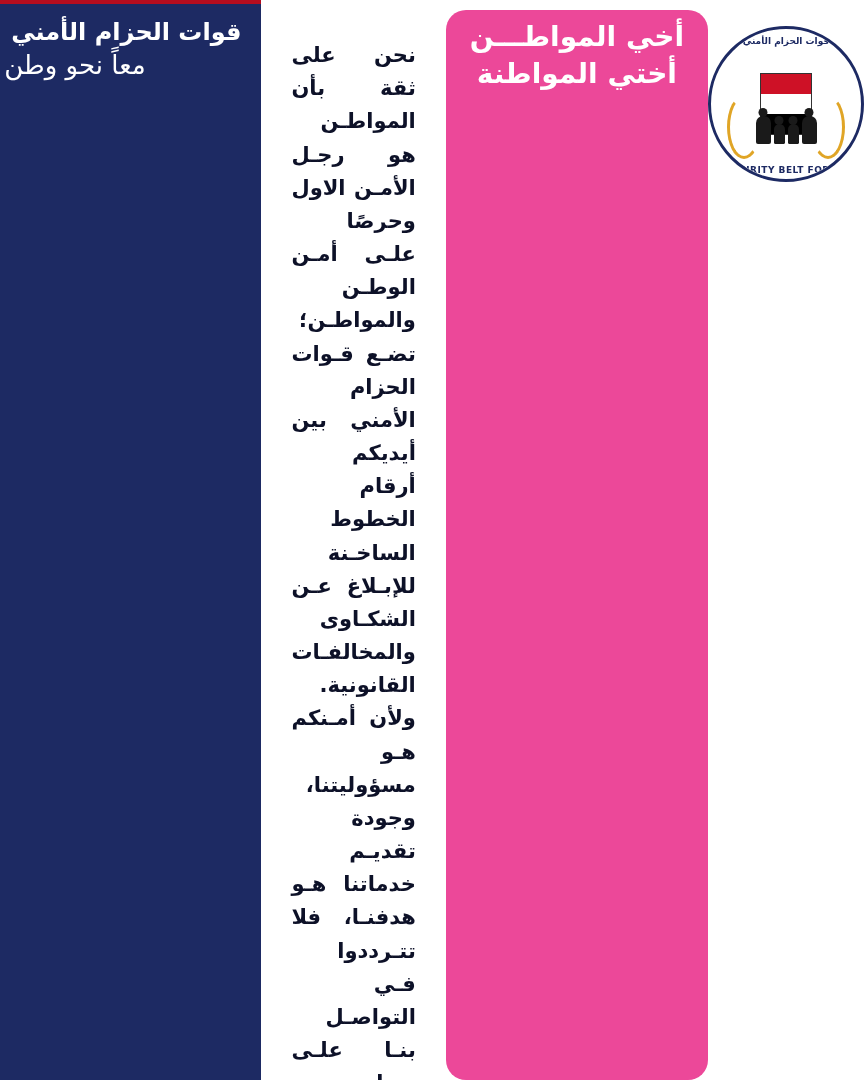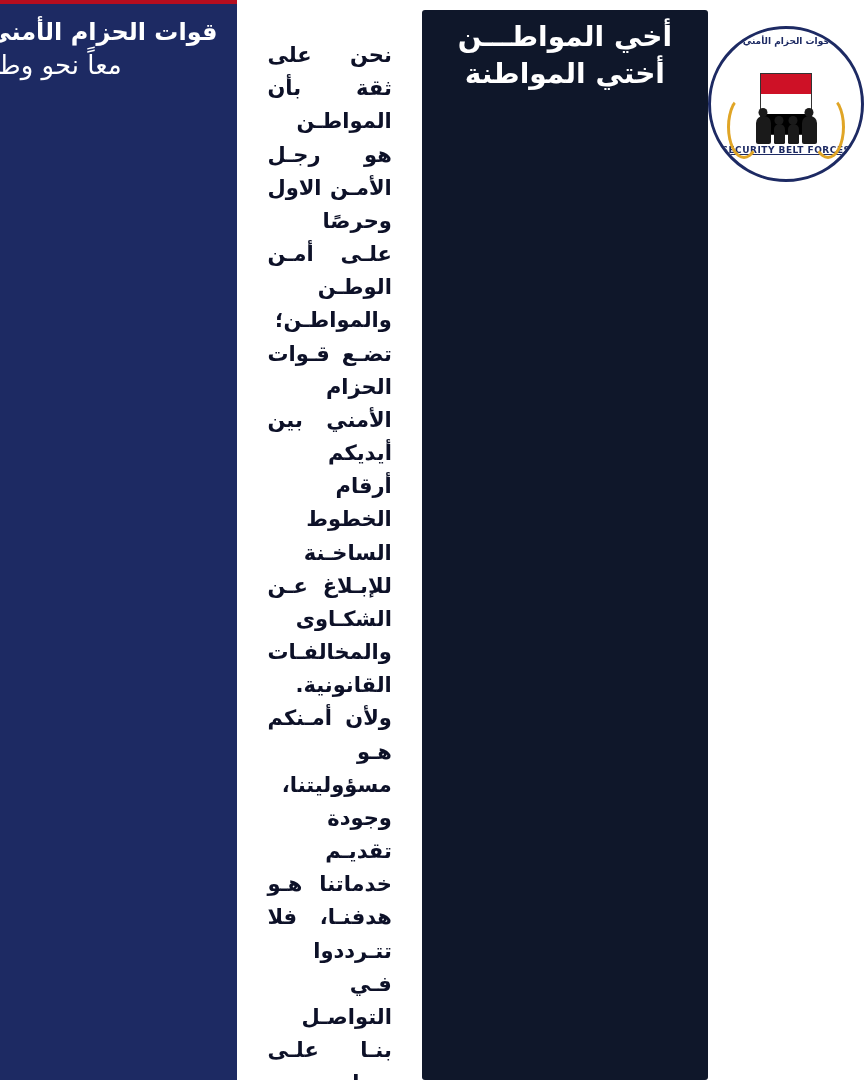--- a/index.html
+++ b/index.html
@@ -46,21 +46,21 @@
     font-size: 9px;
     font-weight: bold;
     letter-spacing: 0.5px;
   }
   .emblem .ring-text span {
     position: absolute;
     left: 0; right: 0;
     text-align: center;
   }
   .emblem .ring-top { top: 7px; }
-  .emblem .ring-bottom { bottom: 24px; text-decoration: underline; }
+  .emblem .ring-bottom { bottom: 4px; }
   .emblem-inner {
     position: relative;
     width: 104px;
     height: 104px;
     display: flex;
     flex-direction: column;
     align-items: center;
     justify-content: center;
   }
   .flag {
@@ -107,24 +107,24 @@
   .wreath-l { left: 16px; border-right-color: transparent; border-top-color: transparent; }
   .wreath-r { right: 16px; border-left-color: transparent; border-top-color: transparent; }
 
   
   .badge-area {
     display: flex;
     justify-content: center;
     margin-top: 10px;
   }
   .badge {
-    background: #0f172a;
+    background: #ec4899;
     color: #ffffff;
-    border-radius: 3px;
-    padding: 9px 36px 12px;
+    border-radius: 20px;
+    padding: 9px 24px 12px;
     text-align: center;
     line-height: 1.32;
     font-size: 28px;
     font-weight: bold;
     letter-spacing: 0.5px;
   }
   .badge div { white-space: nowrap; }
 
   
   .body-area {

